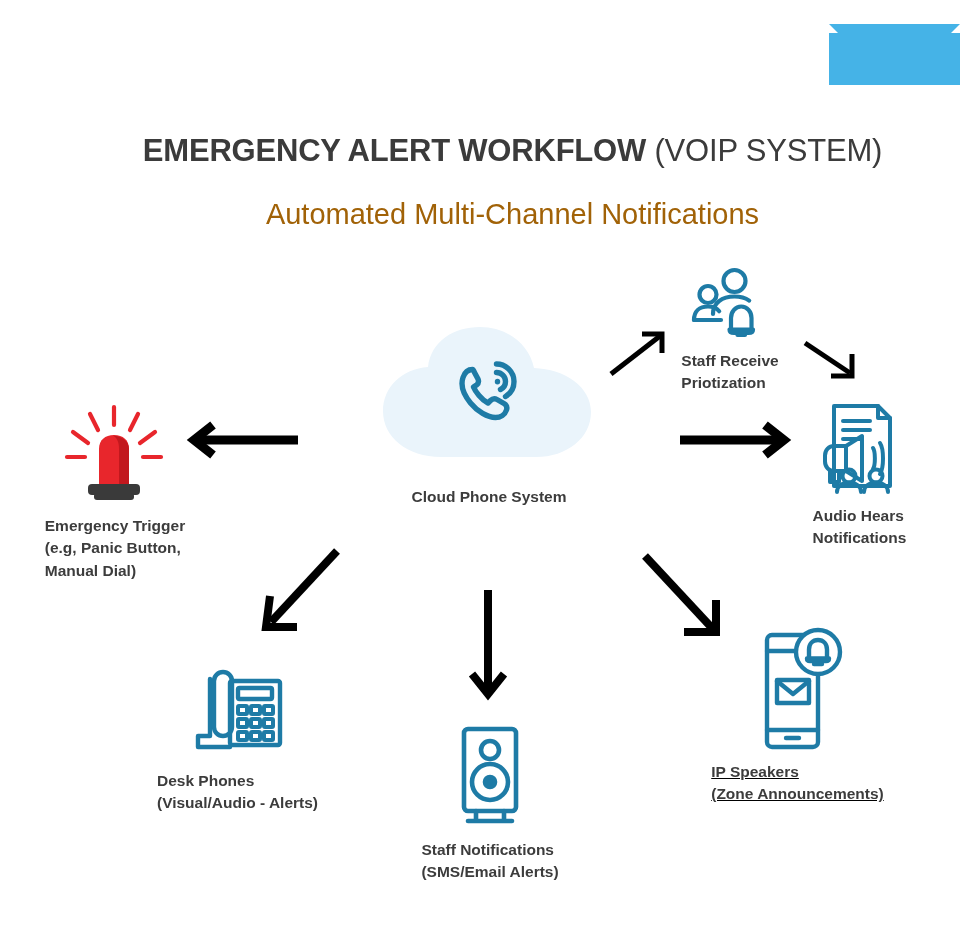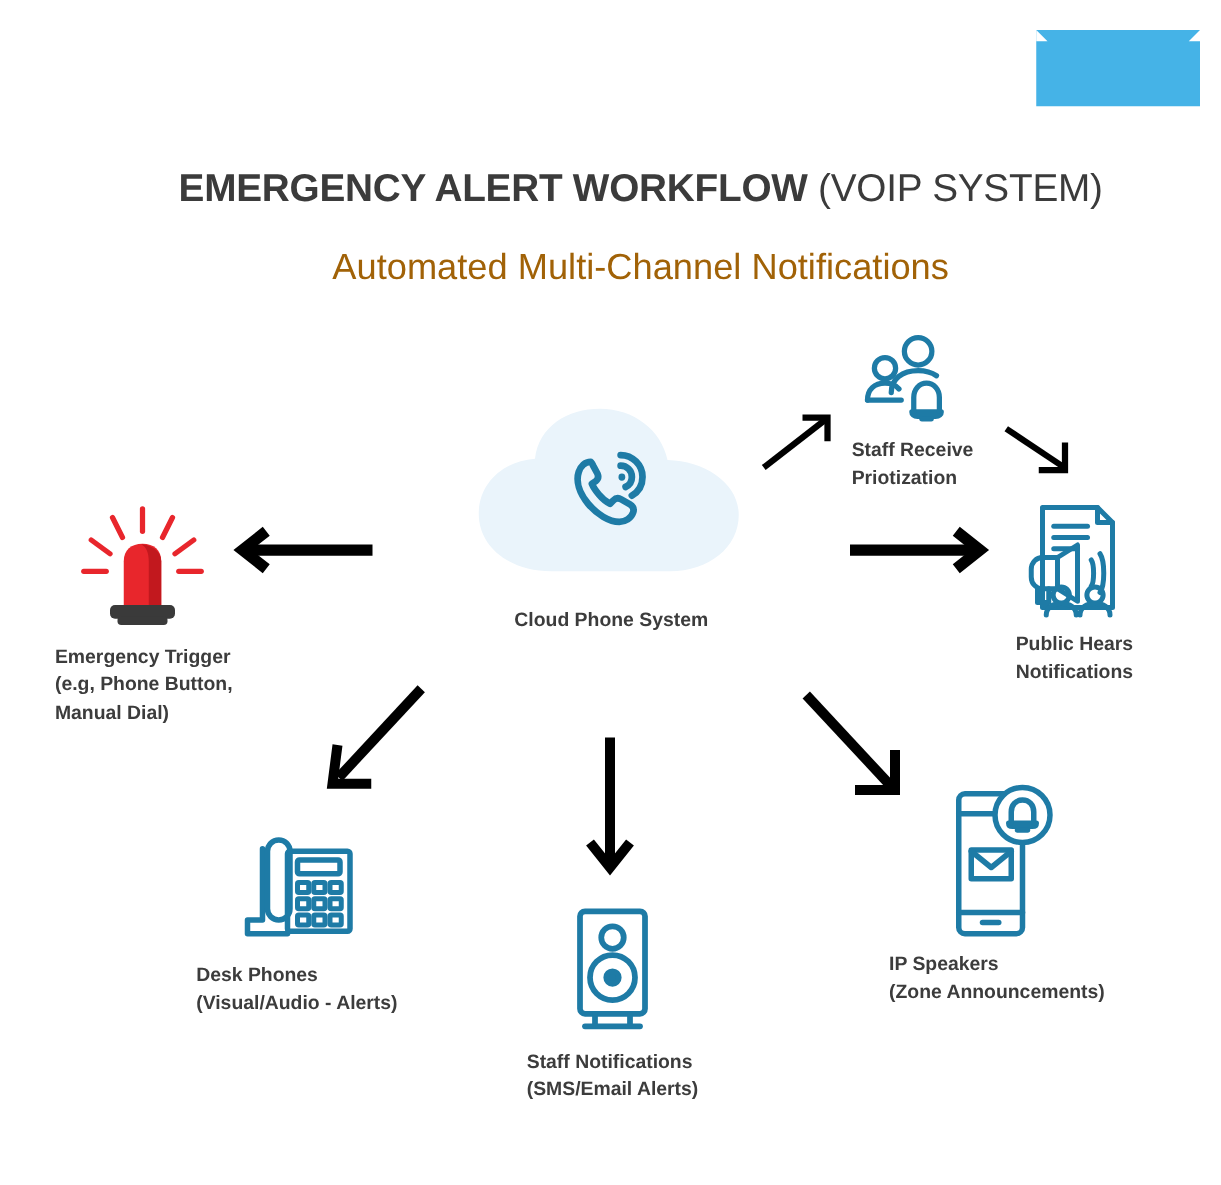--- a/index.html
+++ b/index.html
@@ -165,21 +165,21 @@
           <line x1="100" y1="27" x2="85" y2="38"></line>
           <line x1="12" y1="52" x2="30" y2="52"></line>
           <line x1="106" y1="52" x2="88" y2="52"></line>
         </g>
         <path fill="#E8262C" d="M44,80 L44,44 C44,35 50,30 59,30 C68,30 74,35 74,44 L74,80 Z"></path>
         <path fill="#C2181E" d="M64,80 L64,44 C64,37 62,32.5 58,30.4 C66,30.9 74,35.6 74,44 L74,80 Z"></path>
         <rect x="33" y="79" width="52" height="11" rx="4" fill="#3A3A3A"></rect>
         <rect x="39" y="88" width="40" height="7" rx="3" fill="#3A3A3A"></rect>
       </svg>
     </div>
-    <div class="node-label"><span>Emergency Trigger</span><br><span>(e.g, Phone Button,</span><br><span>Manual Dial)</span></div>
+    <div class="node-label"><span>Emergency Trigger</span><br><span>(e.g, Panic Button,</span><br><span>Manual Dial)</span></div>
   </div>
 
   <div class="node" style="left:650px; top:268px; width:160px;">
     <div class="icon-wrap">
       <svg width="78" height="72" viewBox="0 0 78 72">
         <g fill="none" stroke="#1E7BA6" stroke-width="4.2" stroke-linecap="round" stroke-linejoin="round">
           <circle cx="43.5" cy="13" r="11"></circle>
           <path d="M22,46 C22,35 31,28.5 43.5,28.5 C49.5,28.5 54.5,30 58.2,32.6"></path>
           <circle cx="17" cy="26.5" r="8.5"></circle>
           <path d="M3,52 C3,43.5 8.5,38.5 17,38.5 C22,38.5 25.8,40.2 28.2,43.2"></path>
@@ -207,24 +207,24 @@
           <path d="M18,71 L18,82 L27,82 L27,71"></path>
           <path d="M61,48 C63.5,51.5 63.5,65.5 61,69"></path>
           <path d="M68,43 C72,49 72,68 68,74"></path>
           <circle cx="37" cy="76" r="6.5"></circle>
           <path d="M25,92 C25,86 30.5,82.5 37,82.5 C43.5,82.5 49,86 49,92"></path>
           <circle cx="64" cy="76" r="6.5"></circle>
           <path d="M52,92 C52,86 57.5,82.5 64,82.5 C70.5,82.5 76,86 76,92"></path>
         </g>
       </svg>
     </div>
-    <div class="node-label"><span>Public Hears</span><br><span>Notifications</span></div>
-  </div>
-
-  <div class="node" style="left:680px; top:625px; width:235px;">
+    <div class="node-label"><span>Audio Hears</span><br><span>Notifications</span></div>
+  </div>
+
+  <div class="node" style="left:680px; top:625px; width:235px;text-decoration:underline;">
     <div class="icon-wrap">
       <svg width="80" height="126" viewBox="0 0 80 126">
         <g fill="none" stroke="#1E7BA6" stroke-width="4.4" stroke-linecap="round" stroke-linejoin="round">
           <rect x="9" y="10" width="51" height="112" rx="5"></rect>
           <line x1="9" y1="26" x2="60" y2="26"></line>
           <line x1="9" y1="105" x2="60" y2="105"></line>
           <line x1="28" y1="113" x2="41" y2="113"></line>
           <circle cx="60" cy="27" r="22" fill="#ffffff"></circle>
           <path d="M52,36 C50,36 49,35 49,33.5 L71,33.5 C71,35 70,36 68,36 Z"></path>
           <path d="M51,33 L51,24.5 C51,19 54.6,15 60,15 C65.4,15 69,19 69,24.5 L69,33"></path>

